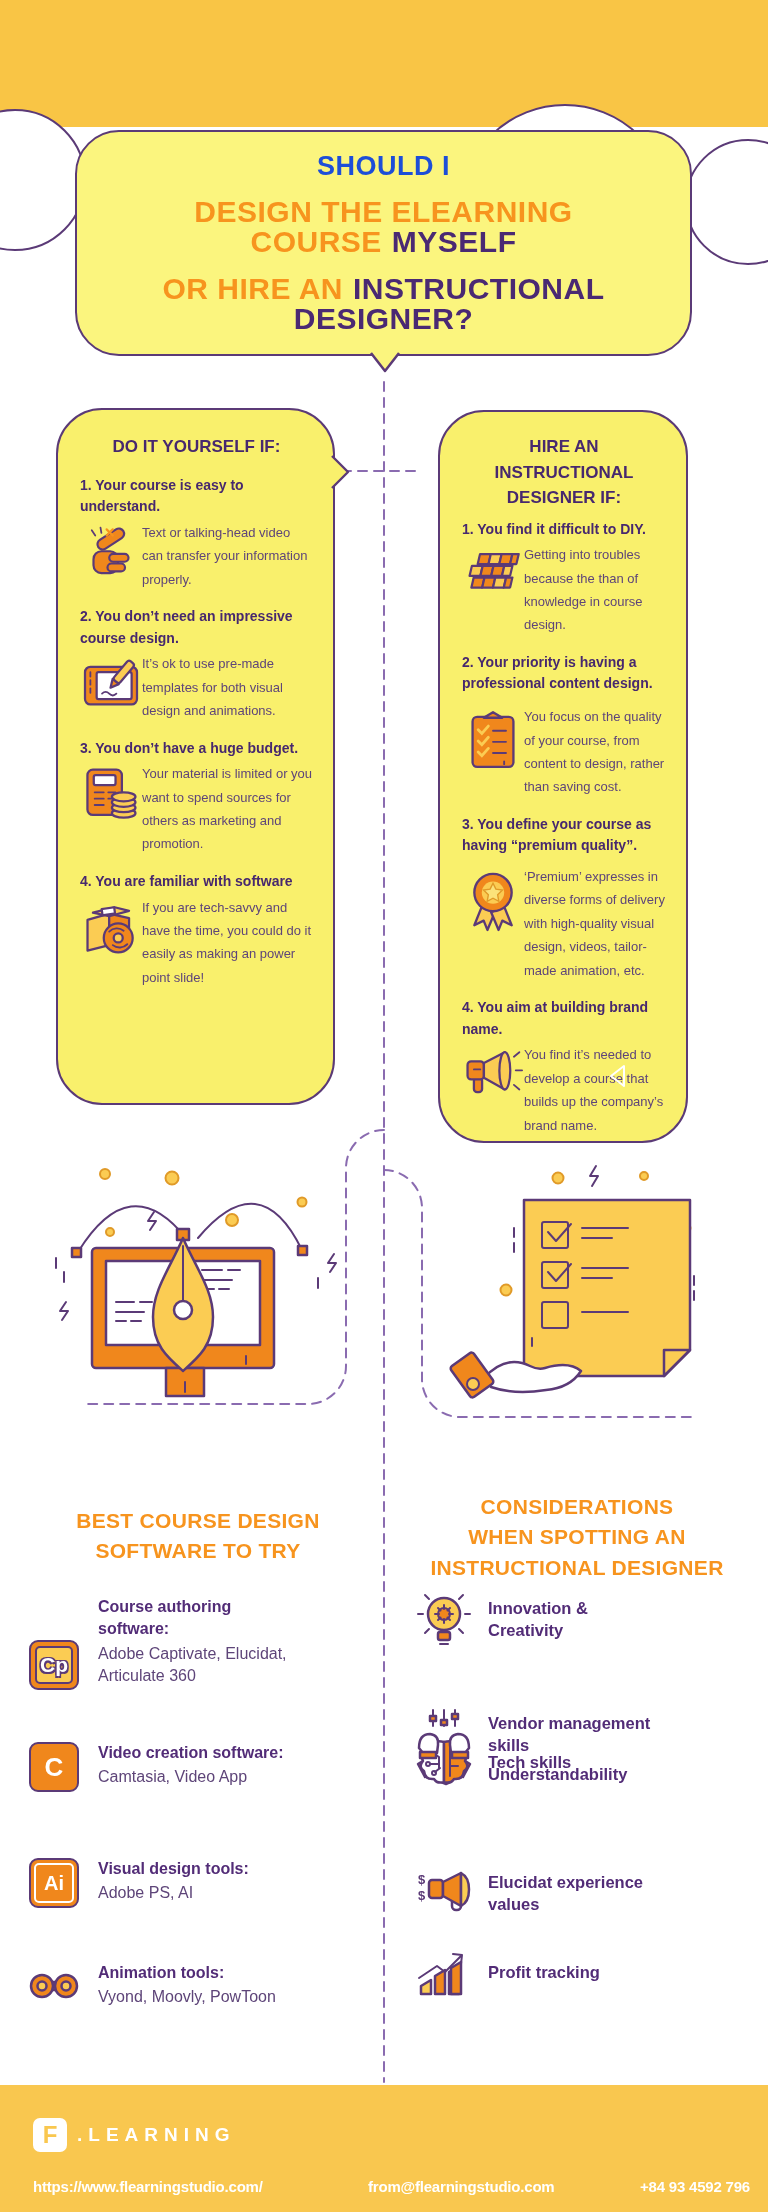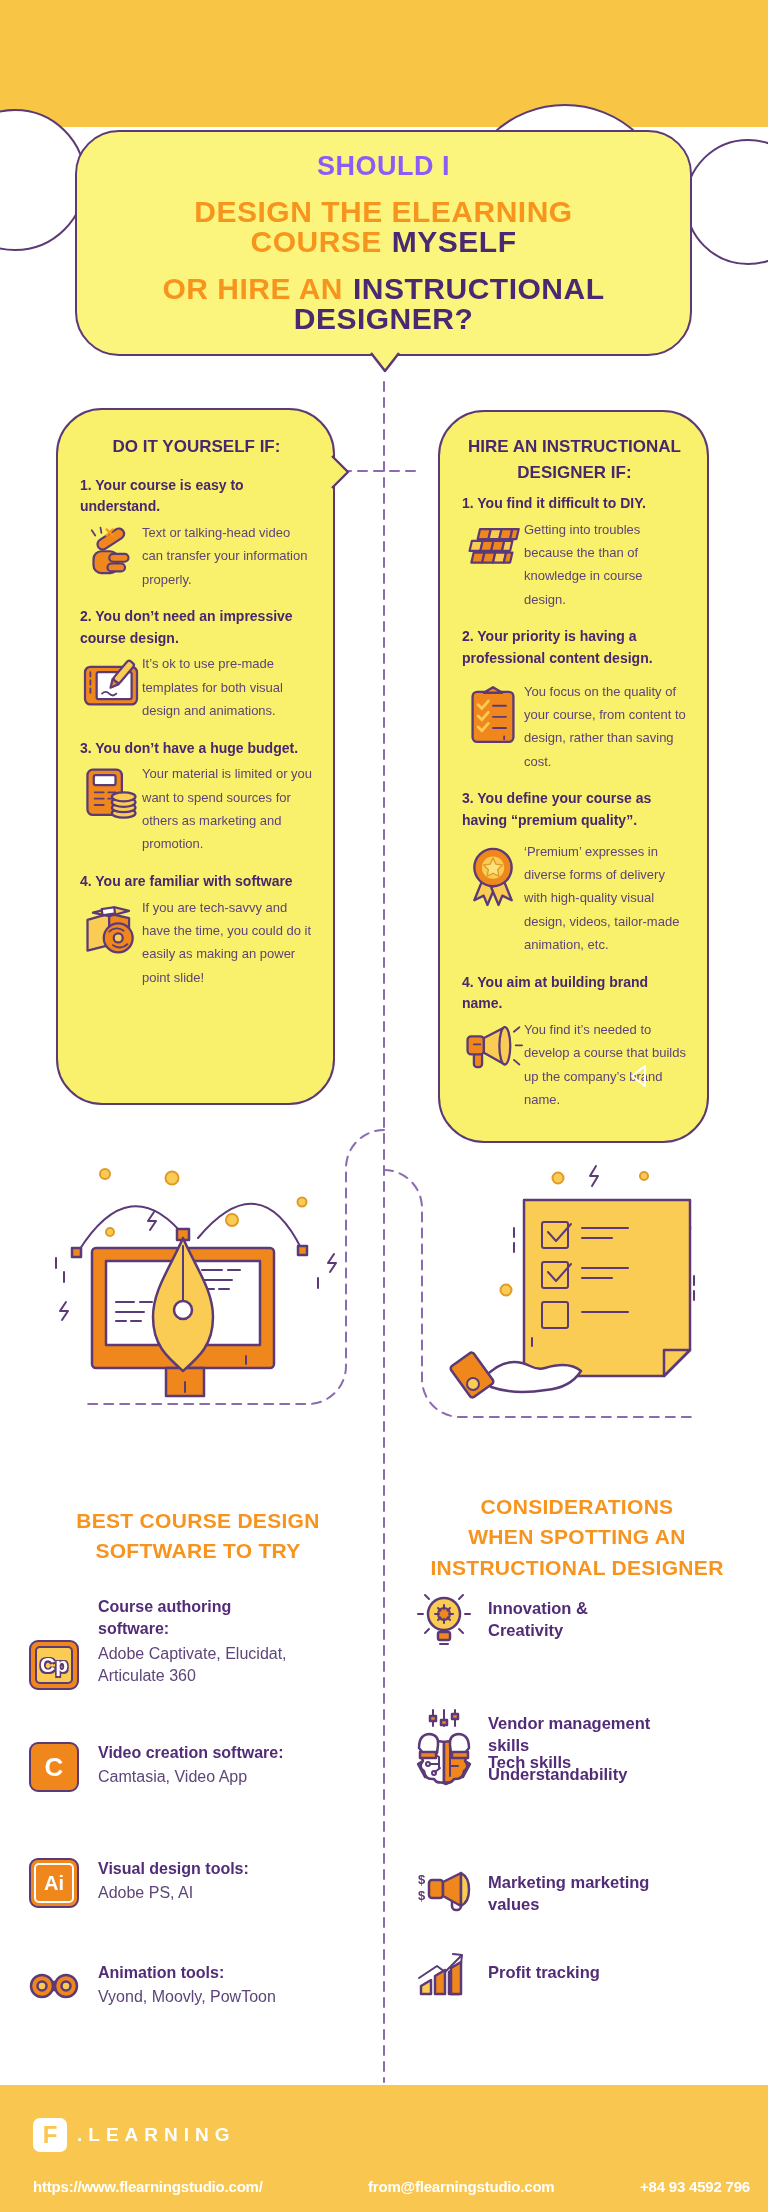--- a/index.html
+++ b/index.html
@@ -8,33 +8,33 @@
 
   
   .header-band { position:absolute; left:0; top:0; width:768px; height:127px; background:#F9C545; }
   .clouds { position:absolute; left:0; top:0; width:768px; height:330px; z-index:1; }
 
   
   .title-bubble { position:absolute; left:75px; top:130px; width:617px; height:226px;
     background:#FBF57E; border:2.5px solid #5B3A77; border-radius:44px; z-index:3;
     display:flex; flex-direction:column; justify-content:center; align-items:center; gap:17px; text-align:center; }
   .t-line { font-weight:bold; letter-spacing:.5px; line-height:1; }
-  .t1 { font-size:27px; color:#8b5cf6; }
+  .t1 { font-size:27px; color:#1d4ed8; }
   .t23 { font-size:30px; }
   .or { color:#F7941E; margin-right:10px; }
   .pu { color:#4A2973; }
   .title-tail { position:absolute; left:292px; bottom:-20px; }
 
   
   .decor { position:absolute; left:0; top:370px; z-index:1; }
 
   
   .bubble { position:absolute; background:#F9F06C; border:2.5px solid #5B3A77; border-radius:46px; z-index:2; }
   .bubble-left  { left:56px; top:408px; width:279px; height:697px; padding:24px 20px 0 22px; }
-  .bubble-right { left:438px; top:410px; width:271px; height:733px; padding:22px 20px 0 22px; }
+  .bubble-right { left:438px; top:410px; width:250px; height:733px; padding:22px 20px 0 22px; }
   .b-heading { font-weight:bold; font-size:17px; color:#47286E; text-align:center; line-height:1.5; white-space:pre-line; margin-bottom:6px; }
   .item { margin-top:15px; }
   .item-title { font-weight:bold; font-size:14px; color:#47286E; line-height:1.55; }
   .item-row { display:flex; margin-top:3px; }
   .item-icon { width:62px; flex:none; display:flex; justify-content:center; align-items:flex-start; padding-top:4px; }
   .item-desc { flex:1; font-size:13px; color:#5E4579; line-height:1.8; }
   .tail { position:absolute; }
   .share-tri { position:absolute; right:58px; bottom:52px; }
 
   
@@ -508,21 +508,21 @@
         <text x="2" y="16" font-size="13" font-weight="bold" fill="#5B3A77" font-family="Liberation Sans, sans-serif">$</text>
         <text x="2" y="32" font-size="13" font-weight="bold" fill="#5B3A77" font-family="Liberation Sans, sans-serif">$</text>
         <g class="st">
             <rect class="fw" x="36" y="26" width="9" height="16" rx="4"></rect>
         <rect class="fo" x="13" y="12" width="14" height="18" rx="3"></rect>
         <path class="fo" d="M27,14 L45,5 L45,38 L27,28 Z"></path>
         <path class="fy" d="M45,5 q8,4 8,16.5 q0,12.5 -8,16.5 z"></path>
           </g>
       </svg>
     </div>
-    <div class="cons-label" style="width:190px;">Marketing marketing values</div>
+    <div class="cons-label" style="width:190px;">Elucidat experience values</div>
   </div>
 
   <div class="cons-row" style="top:1948px;">
     <div class="cons-icon-wrap">
       <svg width="54" height="48" viewBox="0 0 54 48">
         <g class="st" stroke-width="2">
             <path class="fy" d="M4,38 l10,-6 v14 h-10 z"></path>
             <path class="fo" d="M18,28 l10,-6 v24 h-10 z"></path>
             <path class="fy" d="M32,24 l10,-6 v28 h-10 z"></path>
             <path class="fo" d="M46,14 v32 h-10 v-26 z" transform="translate(-2,0)"></path>

